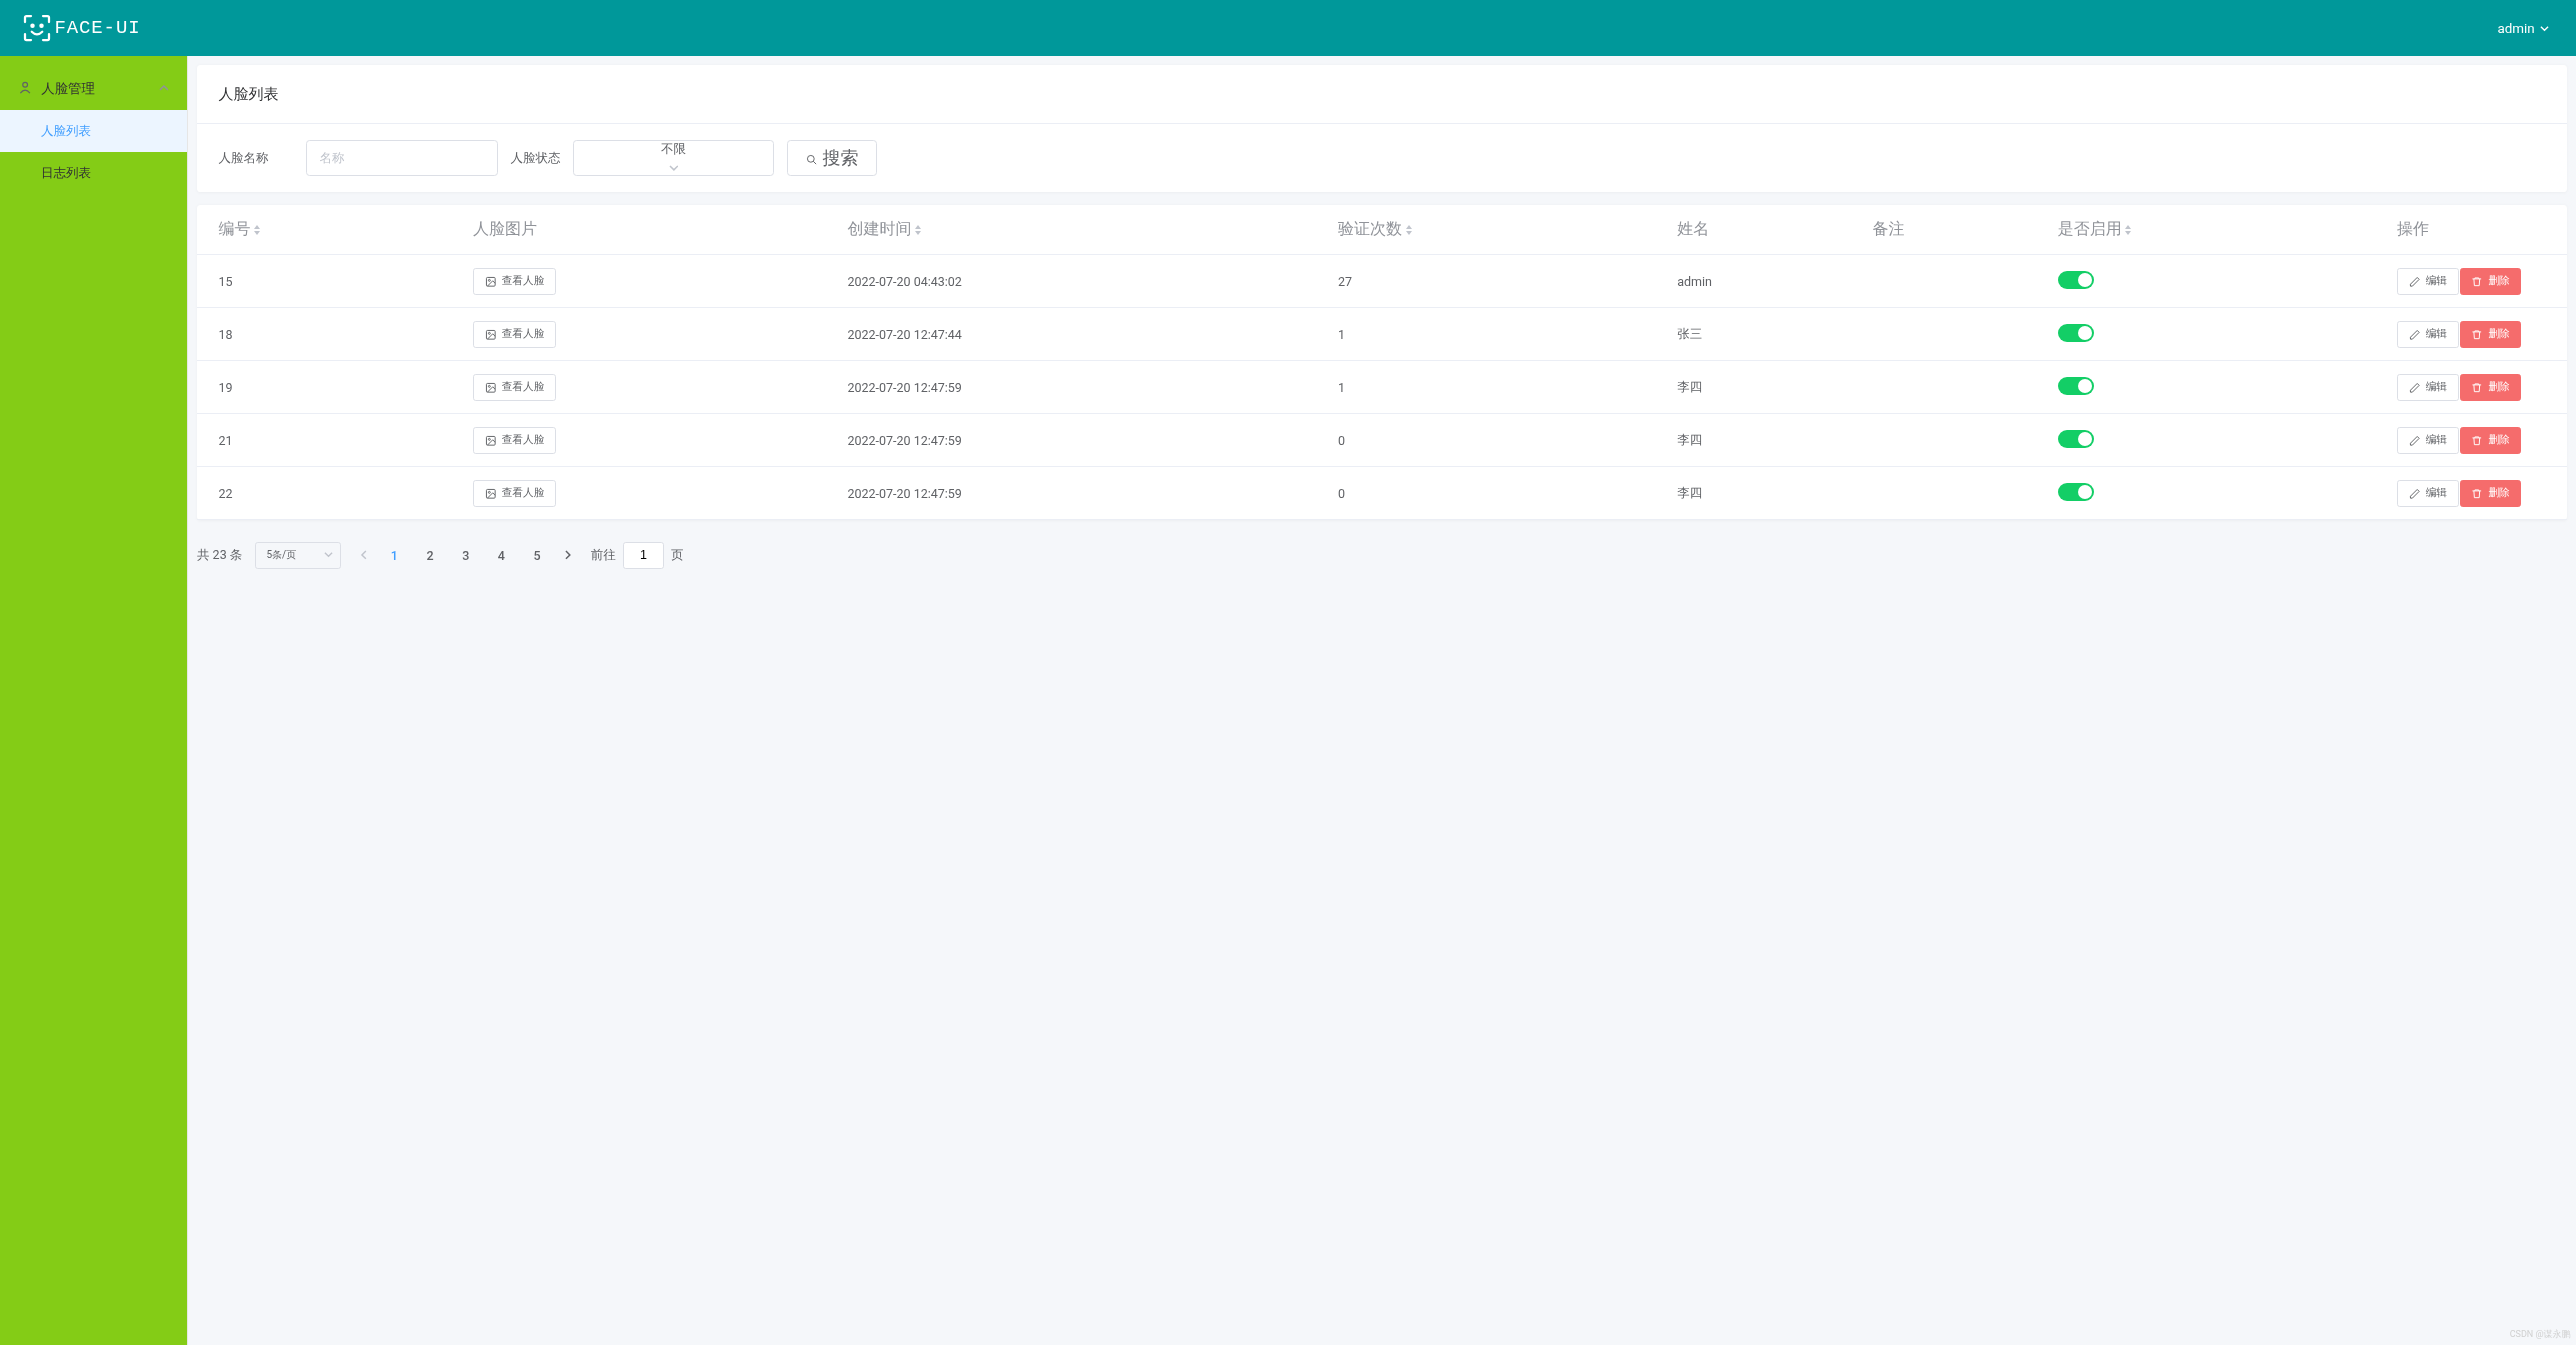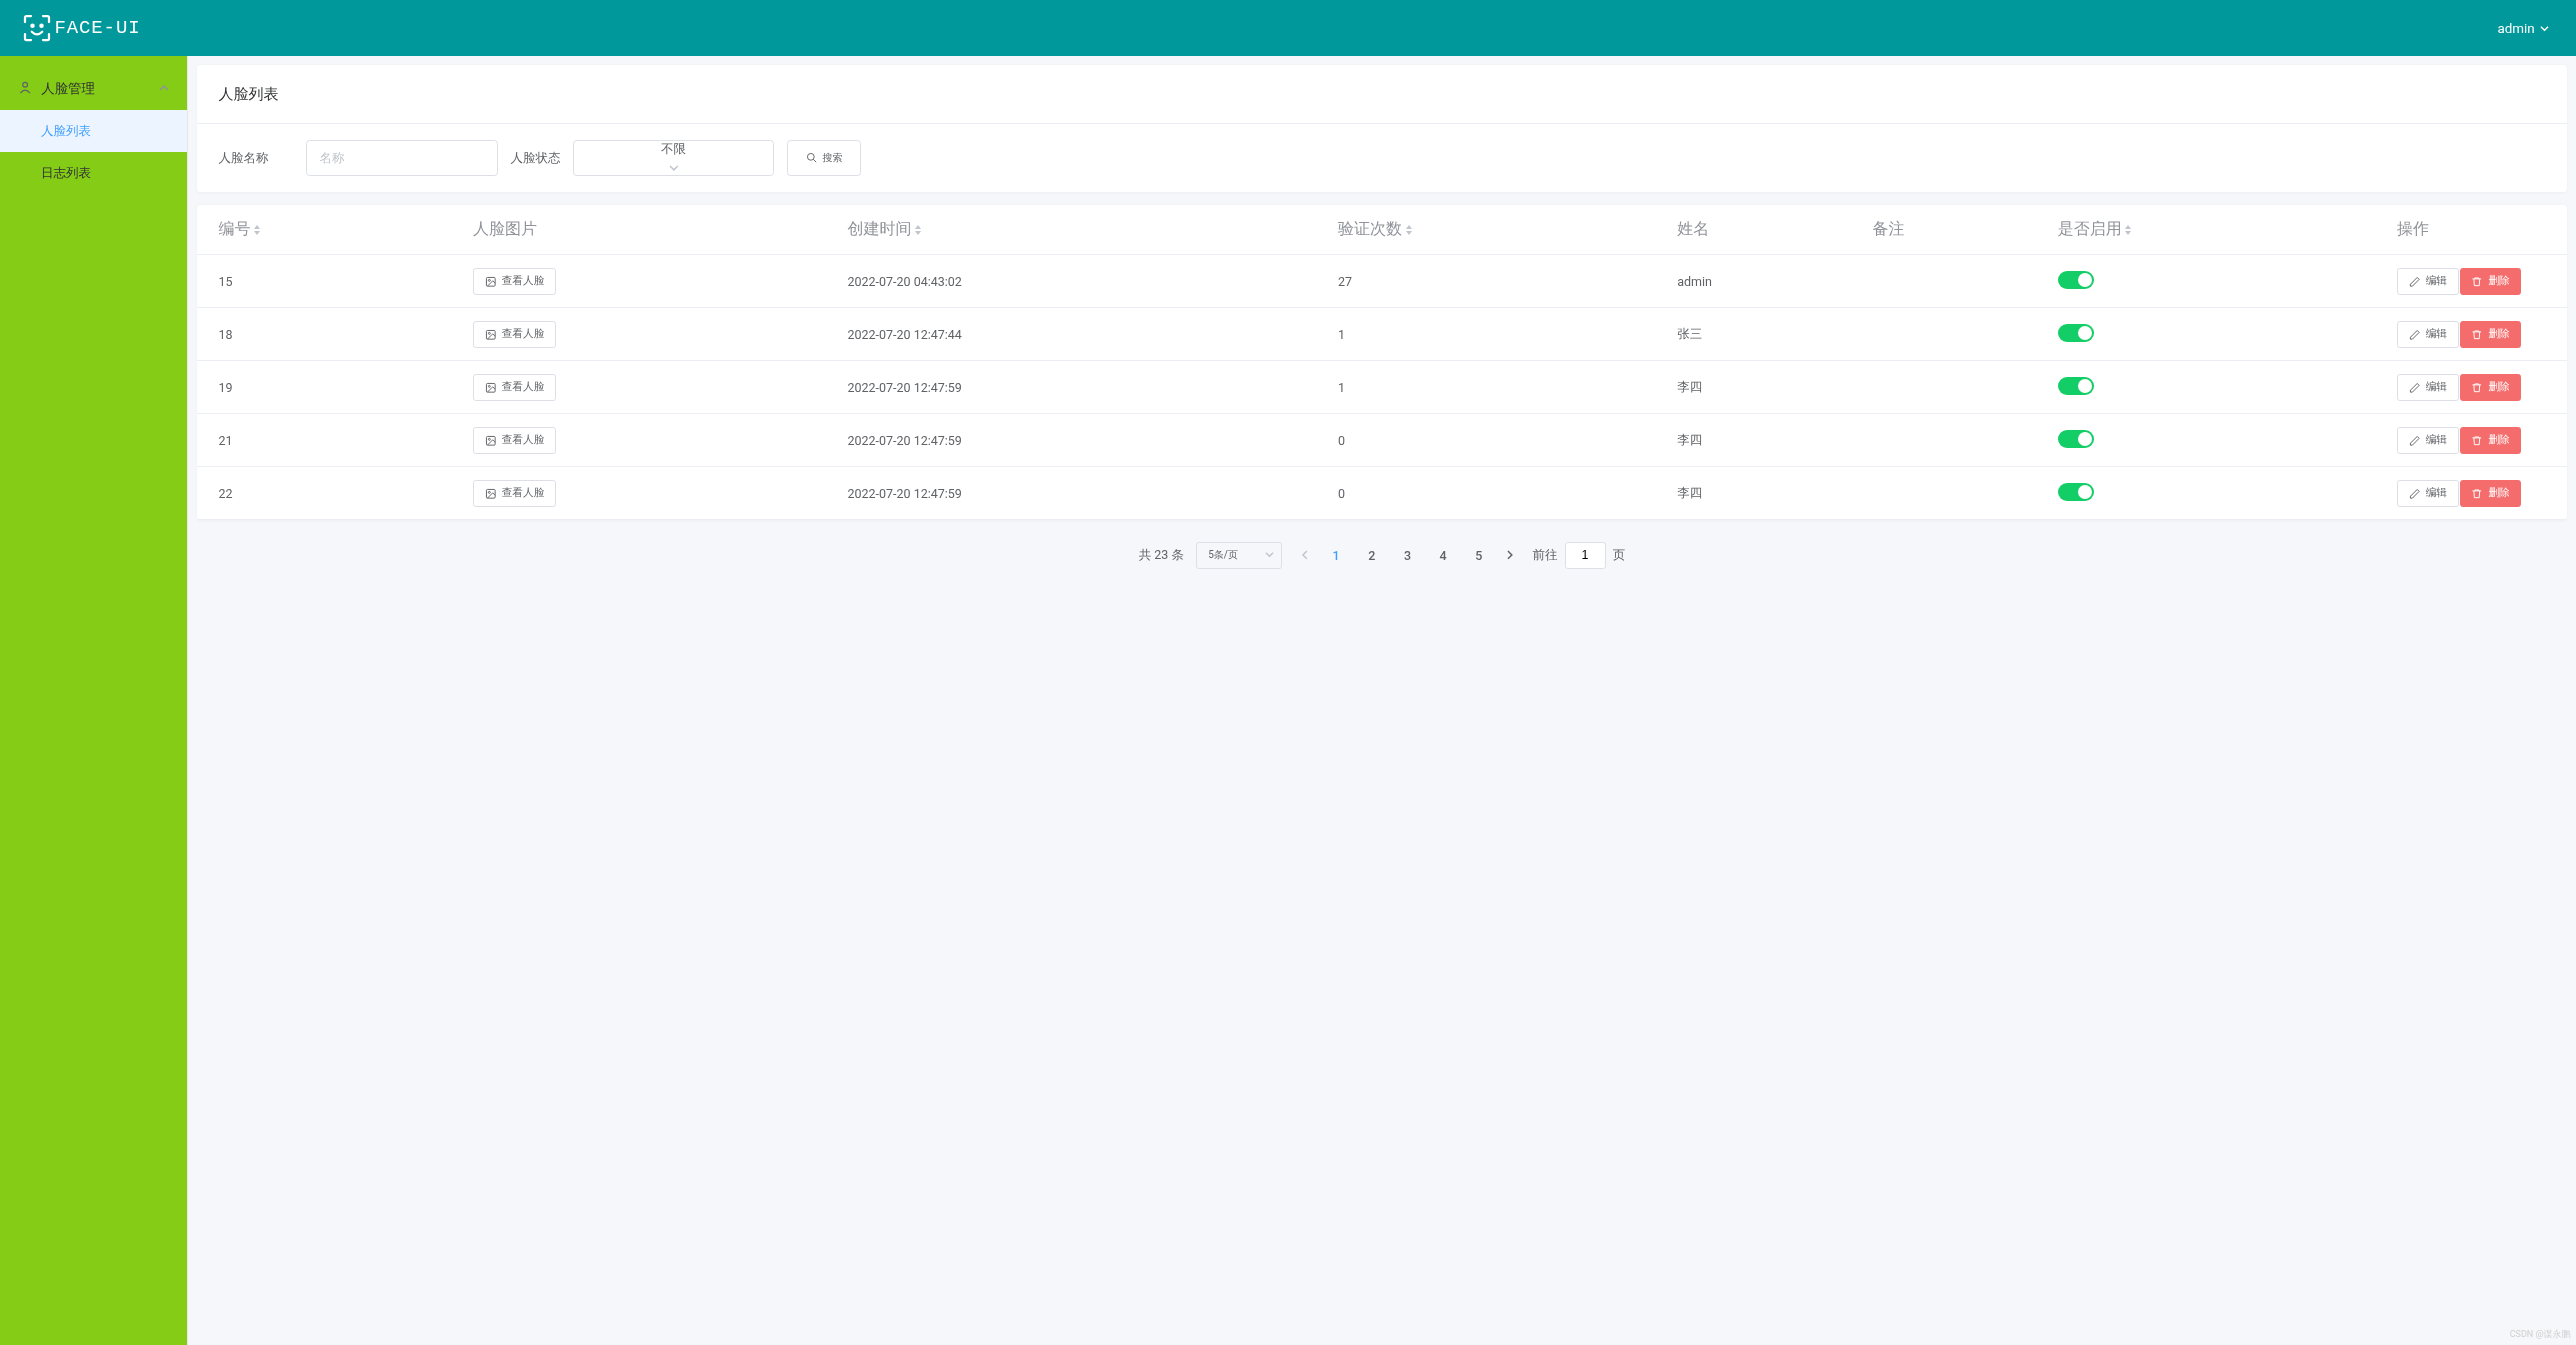--- a/index.html
+++ b/index.html
@@ -18,36 +18,36 @@
 .menu-item { padding:12.5px 18px 12.5px 41px; font-size:12.5px; cursor:pointer; color:#303133; }
 .menu-item.active { background:#ecf5ff; color:#409EFF; }
 .content { flex:1; padding:0 9px 18px 9px; overflow:auto; }
 .panel { background:#fff; border-radius:3.6px; margin-top:9px; box-shadow:0 0.9px 3.6px rgba(0,0,0,0.04); }
 .panel-title { padding:19.7px 21.5px; font-size:15px; font-weight:500; border-bottom:0.9px solid #ebeef5; }
 .filter-bar { padding:16px 21.5px; display:flex; align-items:center; gap:12.5px; }
 .filter-label { font-size:12.5px; color:#606266; }
 .text-input { height:36px; border:0.9px solid #dcdfe6; border-radius:3.6px; padding:0 12.5px; font-size:12.5px; color:#606266; background:#fff; width:192px;margin-left:25px; }
 .text-input::placeholder { color:#c0c4cc; }
 .select { height:36px; border:0.9px solid #dcdfe6; border-radius:3.6px; padding:0 12.5px; font-size:12.5px; color:#606266; background:#fff; width:201px; display:flex; align-items:center; justify-content:space-between; cursor:pointer;flex-direction:column; }
-.btn { height:36px; border:0.9px solid #dcdfe6; border-radius:3.6px; padding:0 18px; font-size:10px; color:#606266; background:#fff; display:inline-flex; align-items:center; gap:5.4px; cursor:pointer; }
+.btn { height:36px; border:0.9px solid #dcdfe6; border-radius:3.6px; padding:0 18px; font-size:18px; color:#606266; background:#fff; display:inline-flex; align-items:center; gap:5.4px; cursor:pointer; }
 .btn-sm { height:27px; padding:0 10.7px; font-size:10.7px; border-radius:2.7px; }
 .btn-danger { background:#f56c6c; border-color:#f56c6c; color:#fff; }
 .toolbar { padding:18px 21.5px 12.5px 21.5px; }
 .table { width:100%; border-collapse:collapse; }
 .table th { text-align:left; padding:14.3px 9px; border-bottom:0.9px solid #ebeef5; color:#909399; font-weight:500; font-size:16px; }
 .table th:first-child, .table td:first-child { padding-left:21.5px; }
 .table td { padding:12.5px 9px; border-bottom:0.9px solid #ebeef5; color:#606266; font-size:12.5px; }
 .sort-carets { display:inline-flex; flex-direction:column; vertical-align:middle; margin-left:3.6px; line-height:0; }
 .sort-carets i { width:0; height:0; border-left:3.6px solid transparent; border-right:3.6px solid transparent; }
 .sort-carets .up { border-bottom:4.5px solid #c0c4cc; margin-bottom:1.8px; }
 .sort-carets .down { border-top:4.5px solid #c0c4cc; }
 .switch { width:36px; height:18px; background:#13ce66; border-radius:9px; position:relative; display:inline-block; }
 .switch::after { content:""; position:absolute; right:1.8px; top:1.8px; width:14.3px; height:14.3px; background:#fff; border-radius:50%; }
 .actions { display:flex; gap:1px; justify-content:flex-start; }
-.pagination { display:flex; align-items:center; justify-content:center; gap:12.5px; padding:21.5px 0 9px; font-size:12.5px; color:#606266; }
+.pagination { display:flex; align-items:center; justify-content:flex-start; gap:12.5px; padding:21.5px 0 9px; font-size:12.5px; color:#606266; }
 .page-select { height:27px; border:0.9px solid #dcdfe6; border-radius:2.7px; padding:0 21.5px 0 10.7px; font-size:10px; display:flex; align-items:center; position:relative; min-width:86px; cursor:pointer; }
 .page-select .caret { position:absolute; right:7.2px; color:#c0c4cc; }
 .page-nums { display:flex; gap:19.7px; align-items:center; }
 .page-num { min-width:16px; text-align:center; cursor:pointer; font-weight:500; }
 .page-num.active { color:#409EFF; }
 .page-arrow { color:#c0c4cc; cursor:pointer; padding:0 5.4px; }
 .goto { display:flex; align-items:center; gap:7.2px; }
 .goto input { width:41px; height:27px; border:0.9px solid #dcdfe6; border-radius:2.7px; text-align:center; font-size:12.5px; }
 .icon-sm { width:11.6px; height:11.6px; display:inline-block; vertical-align:-1.8px; }
 .watermark { position:fixed; right:5.4px; bottom:3.6px; font-size:9px; color:#d0d0d0; }

